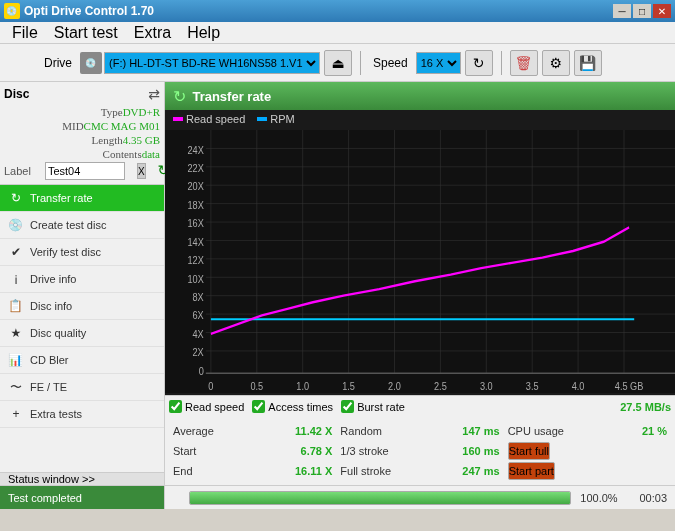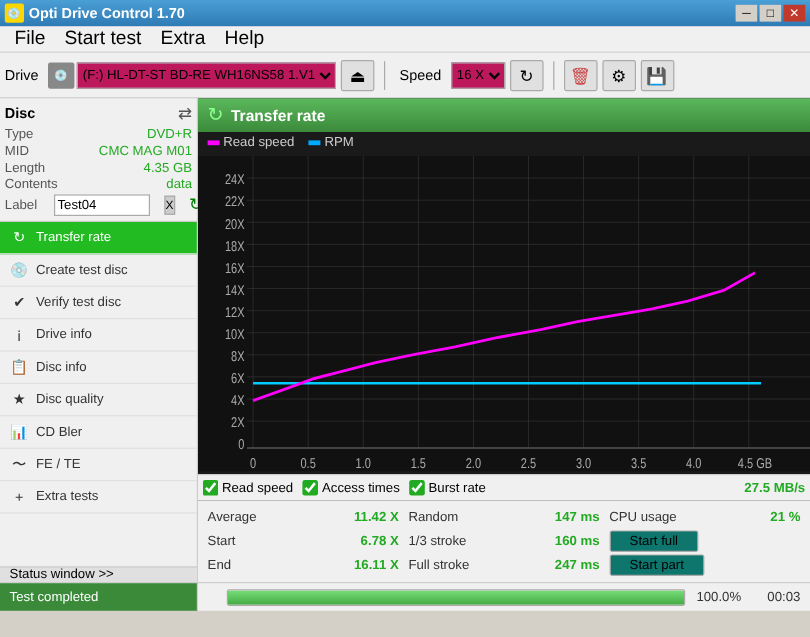--- a/index.html
+++ b/index.html
@@ -43,32 +43,32 @@
     
     .toolbar {
       background: #f0f0f0;
       height: 38px;
       display: flex;
       align-items: center;
       padding: 0 4px;
       gap: 4px;
       border-bottom: 1px solid #ccc;
     }
-    .toolbar-label { font-size: 12px; margin-right: 4px; }
+    .toolbar-label { font-size: 12px; margin-right: 4px; margin-left: 40px; }
     .drive-select {
       display: flex;
       align-items: center;
       gap: 2px;
     }
     .drive-icon { width: 22px; height: 22px; background: #888; border-radius: 2px; display: flex; align-items: center; justify-content: center; color: white; font-size: 9px; }
     select {
       height: 22px;
       font-size: 11px;
       border: 1px solid #aaa;
-      background: #be185d;
+      background: #0ea5e9;
     }
     .toolbar-sep { width: 1px; height: 24px; background: #aaa; margin: 0 4px; }
     .toolbar-btn {
       width: 28px; height: 26px;
       background: #e0e0e0;
       border: 1px solid #aaa;
       border-radius: 2px;
       display: flex; align-items: center; justify-content: center;
       cursor: pointer;
       font-size: 14px;
@@ -96,21 +96,21 @@
       border-bottom: 1px solid #ccc;
     }
     .disc-header {
       display: flex;
       justify-content: space-between;
       align-items: center;
       margin-bottom: 4px;
     }
     .disc-header-label { font-weight: bold; font-size: 12px; }
     .disc-refresh-btn { font-size: 14px; cursor: pointer; color: #555; }
-    .disc-row { display: flex; justify-content: space-between; margin-bottom: 2px; font-size: 11px; }
+    .disc-row { display: flex; justify-content: flex-end; margin-bottom: 2px; font-size: 11px; font-family: Liberation Serif, serif; }
     .disc-row-label { color: #555; }
     .disc-row-value { color: #22aa22; }
     .disc-label-row { display: flex; align-items: center; gap: 12px; margin-top: 2px; }
     .disc-label-text { color: #555; font-size: 11px; margin-right: 2px; }
     .disc-label-input { width: 80px; height: 18px; font-size: 11px; border: 1px solid #aaa; padding: 0 2px; }
     .disc-label-x { width: 16px; height: 16px; background: #ccc; border: 1px solid #aaa; cursor: pointer; display: flex; align-items: center; justify-content: center; font-size: 10px; }
     .disc-label-reload { width: 18px; height: 18px; cursor: pointer; color: green; font-size: 14px; }
 
     .nav-item {
       display: flex;
@@ -202,23 +202,23 @@
       display: grid;
       grid-template-columns: 1fr 1fr 1fr;
       padding: 2px 4px;
     }
     .stat-block { padding: 2px 4px; }
     .stat-row { display: flex; justify-content: space-between; align-items: center; height: 20px; font-size: 11px; }
     .stat-label { color: #333; }
     .stat-ms { color: #22aa22; font-weight: bold; }
     .stat-pct { color: #22aa22; font-weight: bold; }
     .start-full-btn, .start-part-btn {
-      background: #0f766e;
+      background: #c2410c;
       border: 1px solid #aaa;
-      padding: 2px 16px;
+      padding: 2px 0;
       cursor: pointer;
       font-size: 11px;
       border-radius: 2px;
       margin: 2px 0;
     }
 
     
     .status-bar {
       height: 24px;
       background: #f0f0f0;

